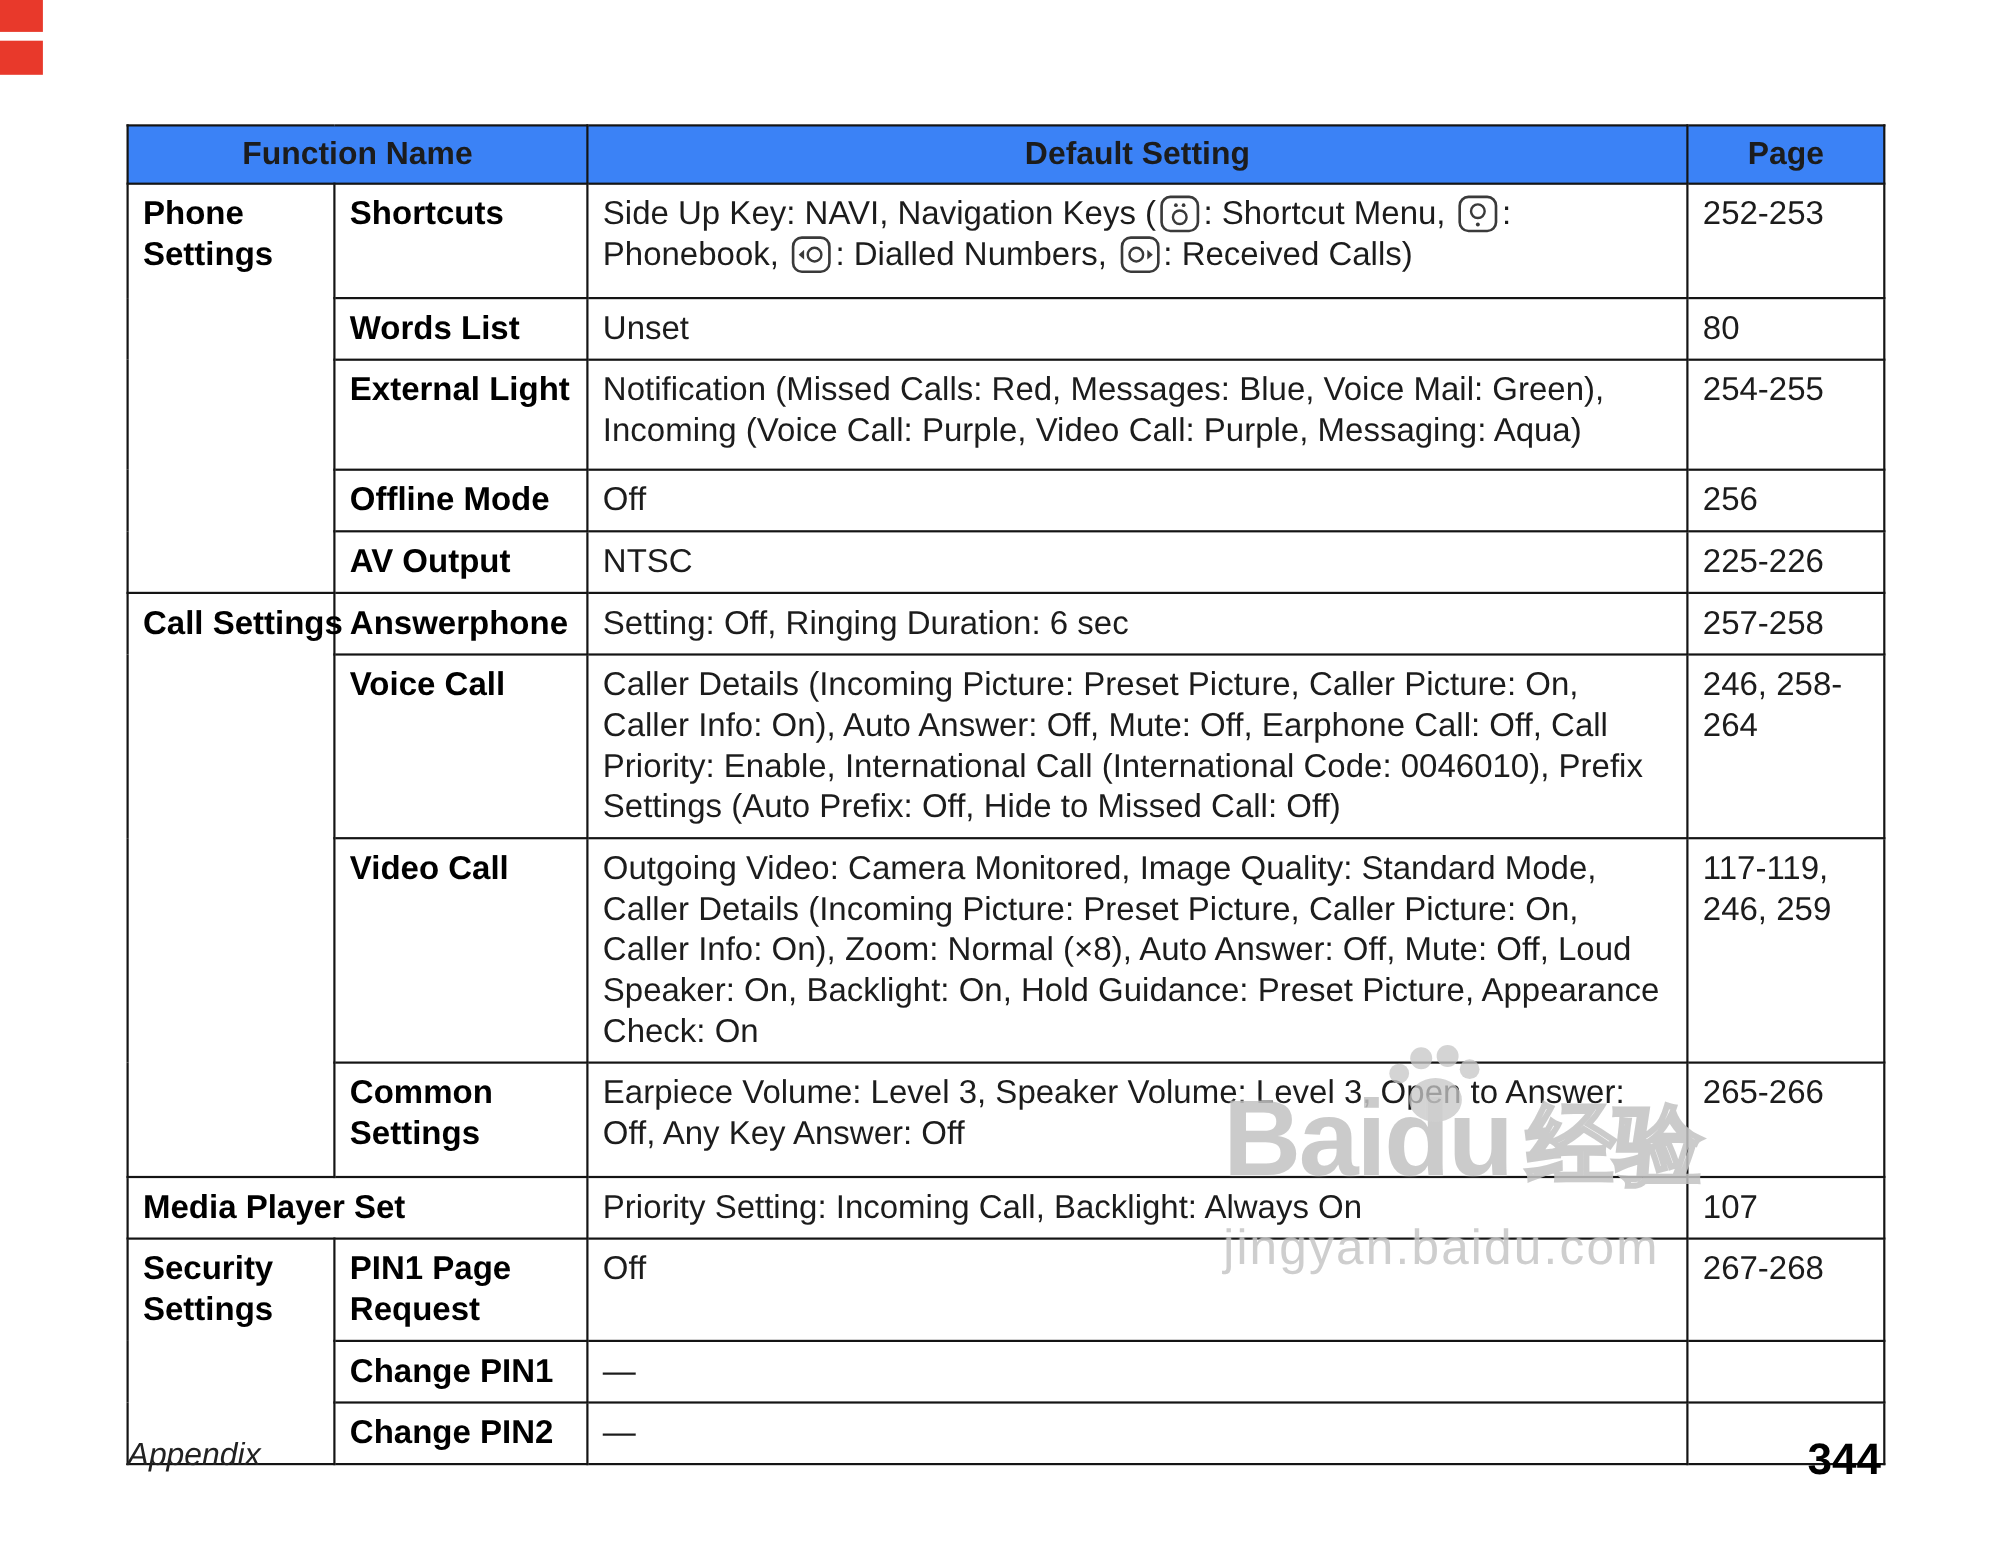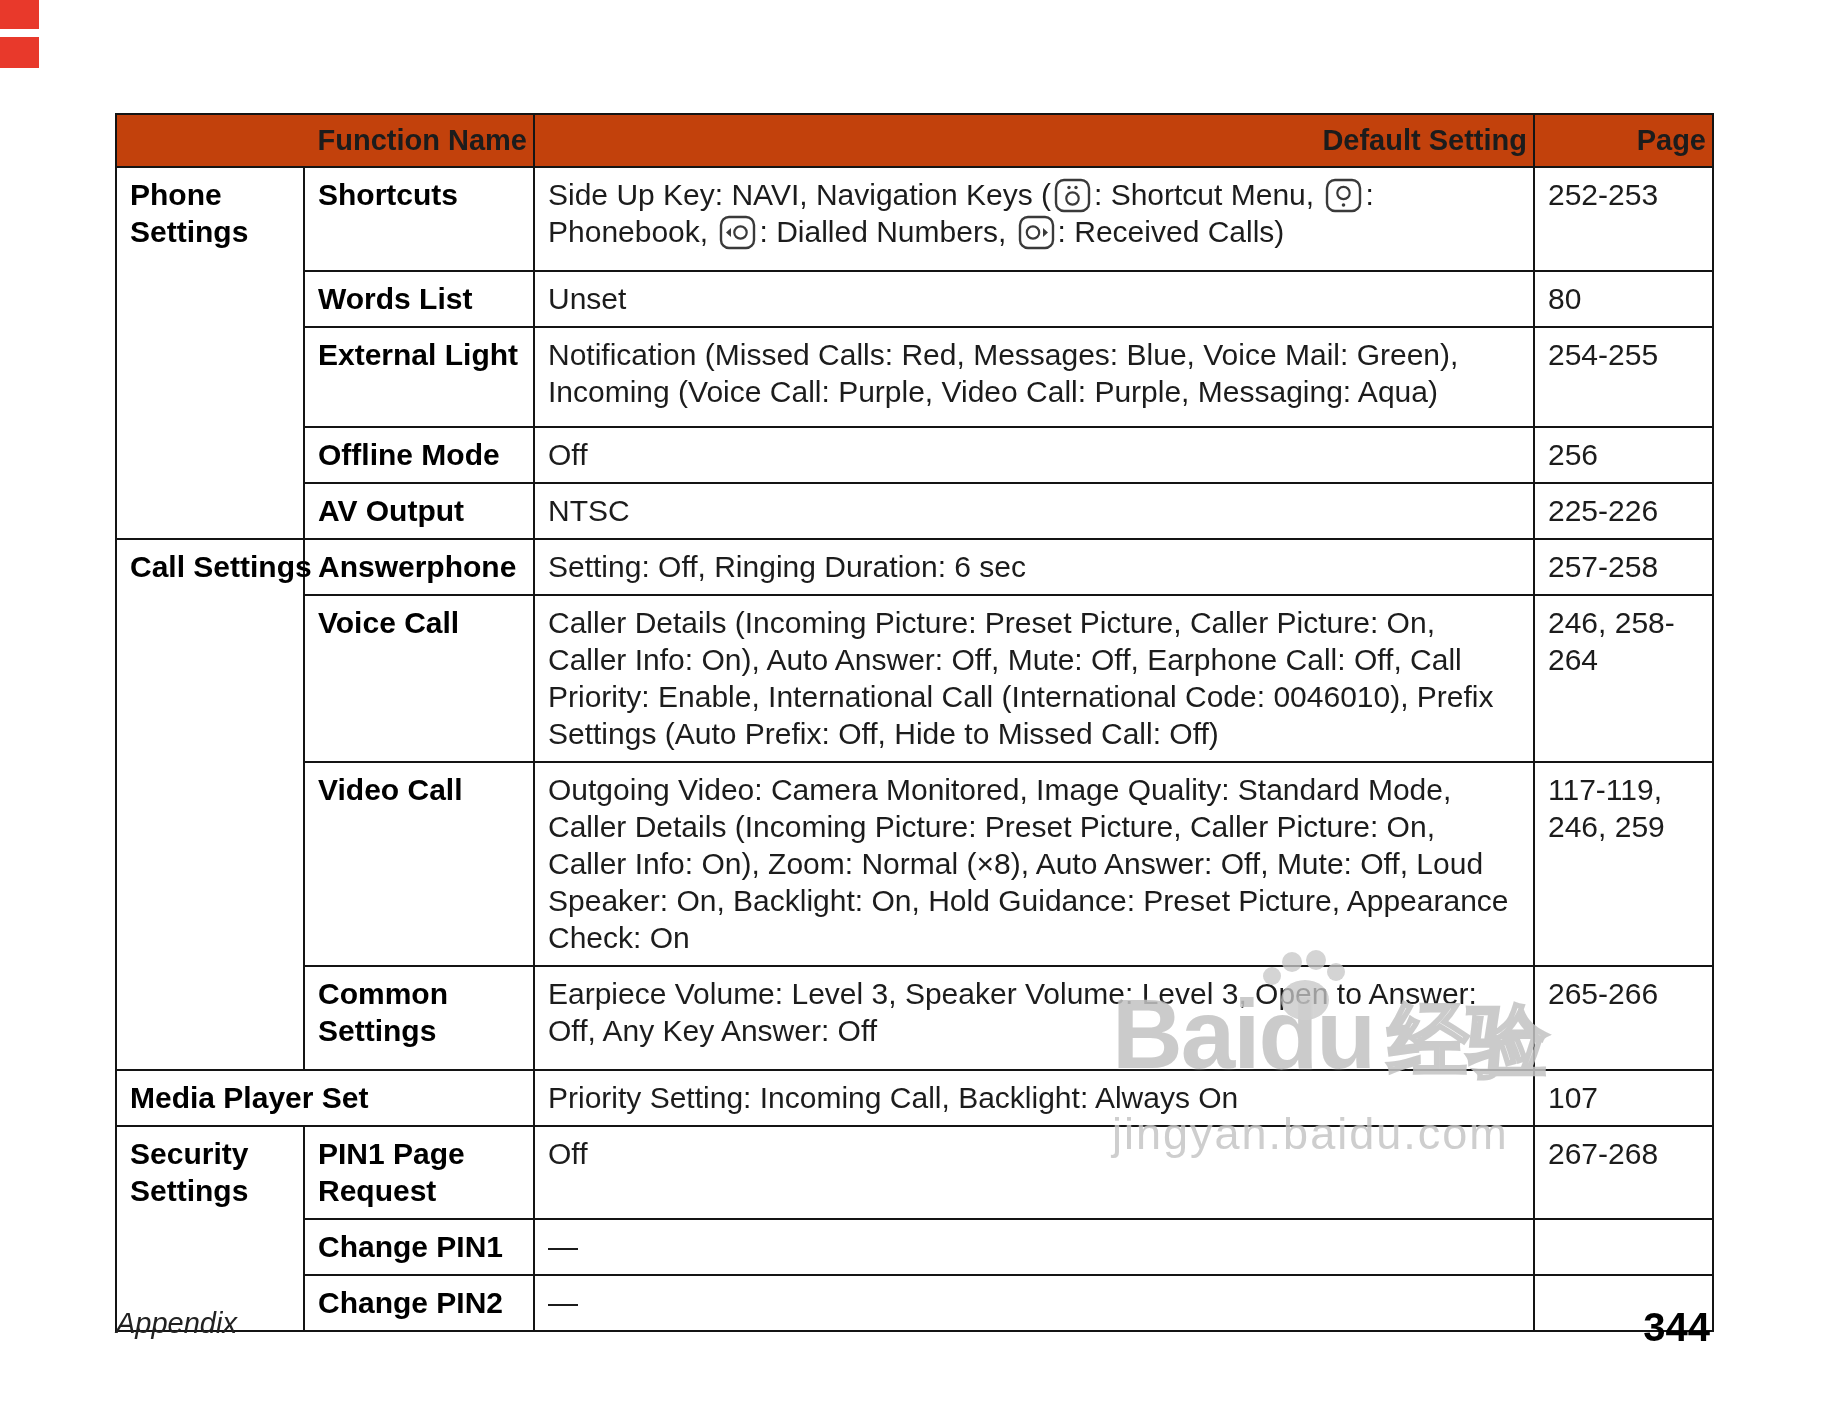--- a/index.html
+++ b/index.html
@@ -25,24 +25,24 @@
     width: 1597px;
     border-collapse: collapse;
     table-layout: fixed;
   }
   table.doc th, table.doc td {
     border: 2.5px solid #141414;
     vertical-align: top;
     text-align: left;
   }
   table.doc th {
-    background: #c2410c;
+    background: #3b82f6;
     font-size: 29px;
     font-weight: bold;
-    text-align: right;
+    text-align: center;
     padding: 9px 6px;
     vertical-align: middle;
   }
   table.doc td {
     font-size: 30px;
     line-height: 37px;
     padding: 8px 12px 9px 13px;
   }
   td.group, td.fn, td.media { font-weight: bold; color: #000; }
   td.nowrap { white-space: nowrap; }

